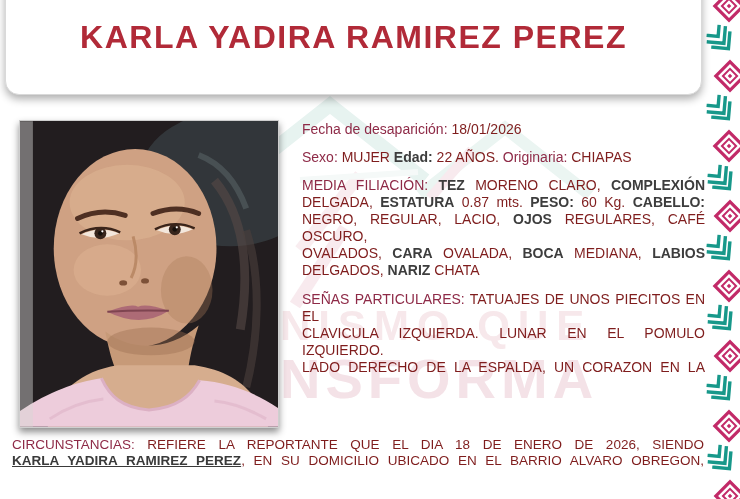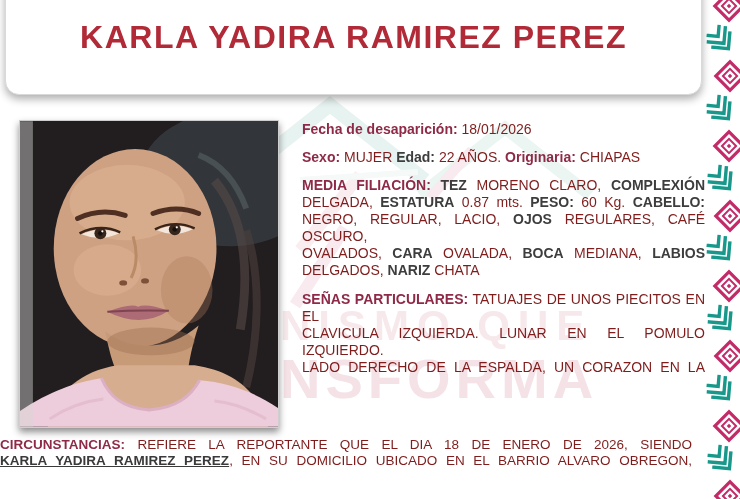--- a/index.html
+++ b/index.html
@@ -27,27 +27,27 @@
   .photo{
     position:absolute;left:19px;top:120px;width:260px;height:308px;z-index:4;
     border:1px solid #cfcfcf;box-sizing:border-box;background:#221d1f;
     box-shadow:0 4px 7px rgba(0,0,0,0.45);
   }
   .photo svg{display:block;}
   
   .info{position:absolute;left:302px;top:121px;width:407px;z-index:3;font-size:14px;line-height:17px;color:#4a4a4a;}
   .row{margin:0 0 11px 0;}
   .par{margin:0 4px 12px 0;}
-  .lbl{color:#8e2a47;font-weight:bold;}
+  .lbl{color:#8e2a47;font-weight:normal;}
   .b{color:#3d3d3d;font-weight:bold;}
   .t{color:#7f1d1d;}
   .jline{text-align:justify;text-align-last:justify;}
   .lline{text-align:left;}
   
-  .circ{position:absolute;left:0;top:437px;width:692px;z-index:3;font-size:13.5px;line-height:15.8px;color:#4a4a4a;}
+  .circ{position:absolute;left:12px;top:437px;width:692px;z-index:3;font-size:13.5px;line-height:15.8px;color:#4a4a4a;}
   .name-ul{font-weight:bold;color:#3a3a3a;text-decoration:underline;}
   
   .pattern-strip{position:absolute;right:0;top:0;width:36px;height:499px;z-index:2;}
 </style>
 </head>
 <body>
 
 <div class="stage">
 
   <svg class="bg-marks" viewBox="0 0 740 499" xmlns="http://www.w3.org/2000/svg">

